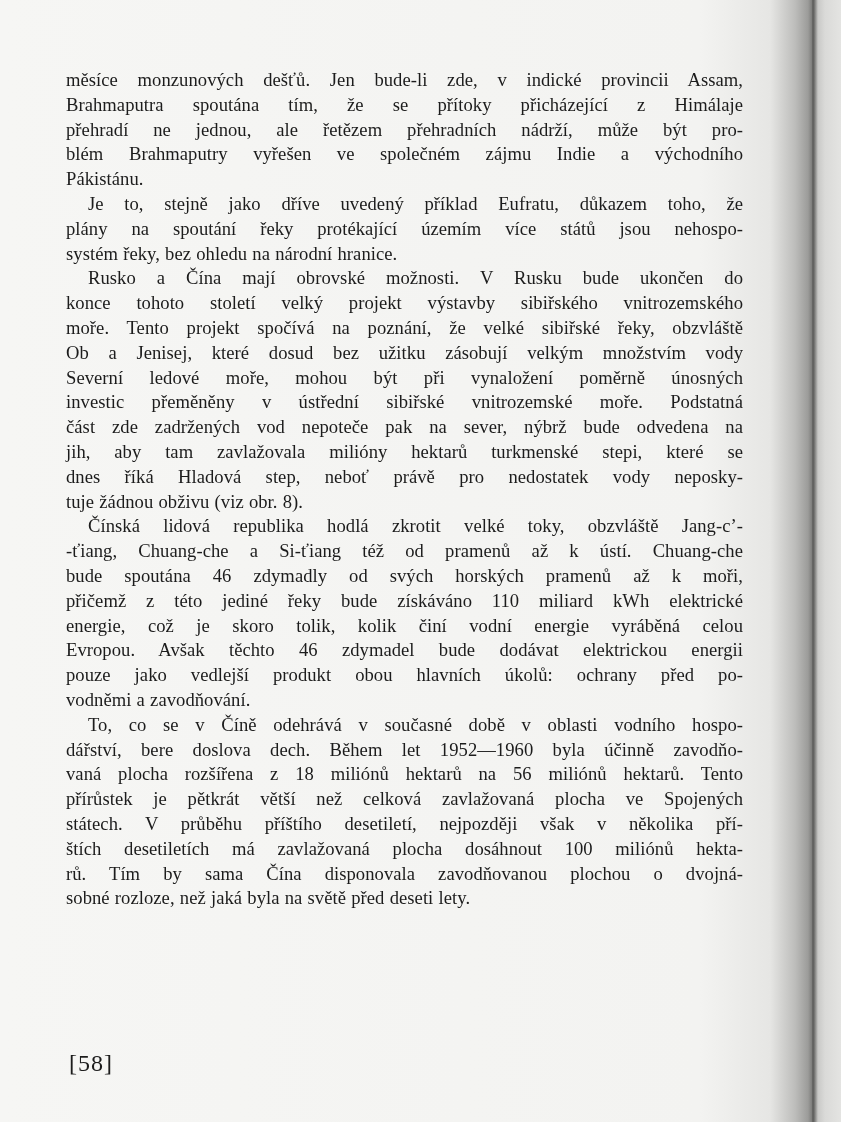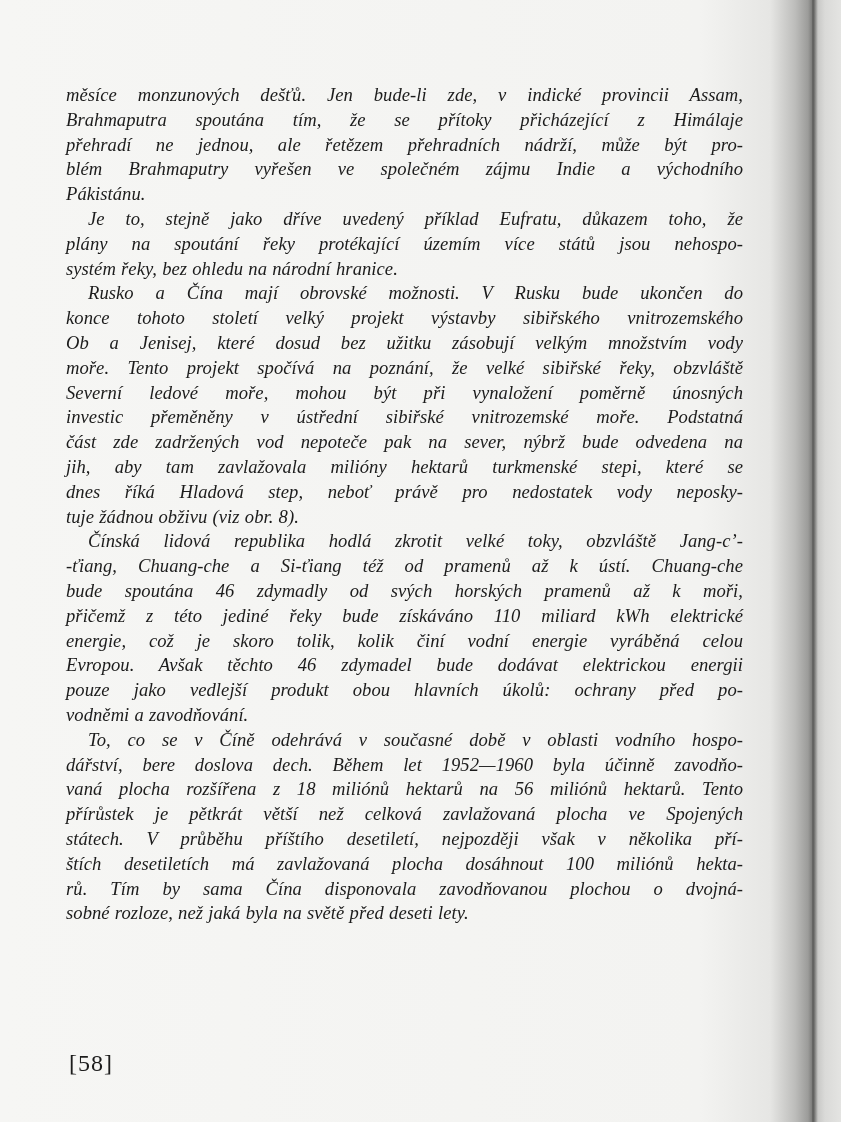--- a/index.html
+++ b/index.html
@@ -28,23 +28,22 @@
         #9c9c9a 808px,
         #7d7d7b 812px,
         #6a6a68 814px,
         #c9c9c7 818px,
         #dadad8 825px,
         #e4e4e2 841px);
   }
   .text-column {
     position: absolute;
     left: 66px;
-    top: 83px;
+    top: 68px;
     width: 677px;
-    font-style: italic;
   }
   .para {
     margin: 0;
     font-size: 18.6px;
     line-height: 24.8px;
     text-align: justify;
     text-align-last: left;
     hyphens: manual;
     letter-spacing: 0.05px;
     word-spacing: 0.5px;
@@ -101,22 +100,22 @@
 
     <div class="para">
       <span class="line indent-line">Je to, stejně jako dříve uvedený příklad Eufratu, důkazem toho, že</span>
       <span class="line">plány na spoutání řeky protékající územím více států jsou nehospo-</span>
       <span class="line last">systém řeky, bez ohledu na národní hranice.</span>
     </div>
 
     <div class="para">
       <span class="line indent-line">Rusko a Čína mají obrovské možnosti. V Rusku bude ukončen do</span>
       <span class="line">konce tohoto století velký projekt výstavby sibiřského vnitrozemského</span>
+      <span class="line">moře. Tento projekt spočívá na poznání, že velké sibiřské řeky, obzvláště</span>
       <span class="line">Ob a Jenisej, které dosud bez užitku zásobují velkým množstvím vody</span>
-      <span class="line">moře. Tento projekt spočívá na poznání, že velké sibiřské řeky, obzvláště</span>
       <span class="line">Severní ledové moře, mohou být při vynaložení poměrně únosných</span>
       <span class="line">investic přeměněny v ústřední sibiřské vnitrozemské moře. Podstatná</span>
       <span class="line">část zde zadržených vod nepoteče pak na sever, nýbrž bude odvedena na</span>
       <span class="line">jih, aby tam zavlažovala milióny hektarů turkmenské stepi, které se</span>
       <span class="line">dnes říká Hladová step, neboť právě pro nedostatek vody neposky-</span>
       <span class="line last">tuje žádnou obživu (viz obr. 8).</span>
     </div>
 
     <div class="para">
       <span class="line indent-line">Čínská lidová republika hodlá zkrotit velké toky, obzvláště Jang-c’-</span>

